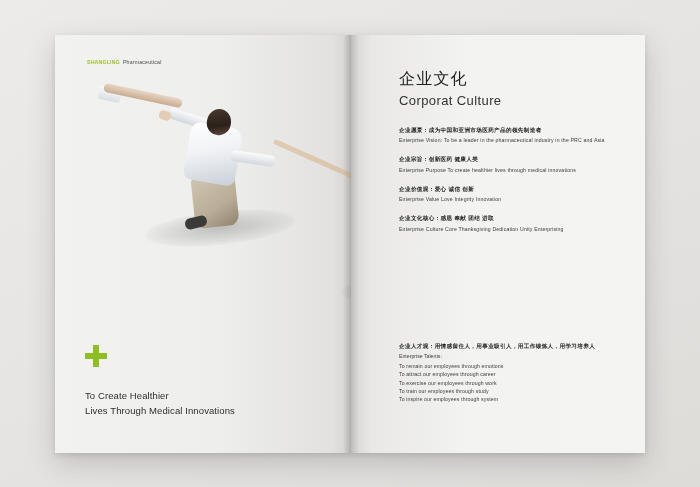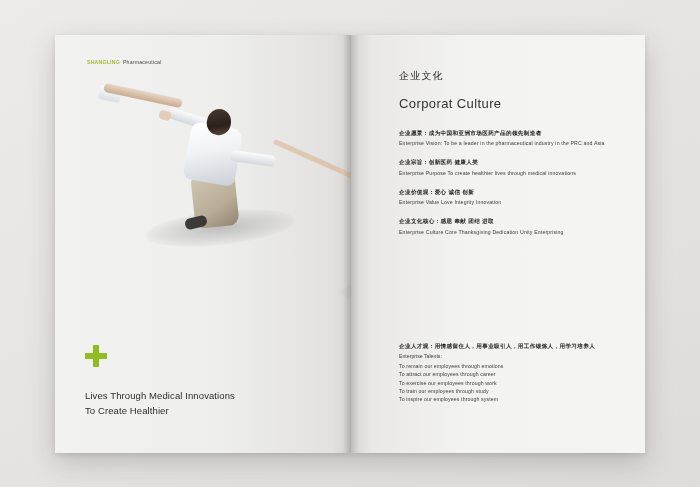--- a/index.html
+++ b/index.html
@@ -189,24 +189,24 @@
   }
 
   
   .rp-inner {
     position: absolute;
     left: 48px;
     top: 34px;
     width: 212px;
   }
   .title-cn {
-    font-size: 10px;
+    font-size: 16px;
     color: #1f1f1f;
     letter-spacing: 1.2px;
-    margin: 0 0 13px 0;
+    margin: 0 0 3px 0;
     font-weight: normal;
   }
   .title-en {
     font-size: 13px;
     color: #333333;
     letter-spacing: 0.4px;
     margin: 0 0 18px 0;
     font-weight: normal;
   }
   .blk { margin-bottom: 11px; }
@@ -290,22 +290,22 @@
         <div class="shadowblob C-shadow"></div>
 
       </div>
 
       <div class="plus-mark">
         <i class="h"></i>
           <i class="v"></i>
       </div>
 
       <div class="tagline">
+        <div>To Create Healthier</div>
         <div>Lives Through Medical Innovations</div>
-        <div>To Create Healthier</div>
       </div>
     </div>
 
     <div class="page page-right">
       <div class="rp-inner">
         <h1 class="title-cn">企业文化</h1>
         <h2 class="title-en">Corporat Culture</h2>
 
         <div class="blk">
           <p class="cn">企业愿景：成为中国和亚洲市场医药产品的领先制造者</p>

